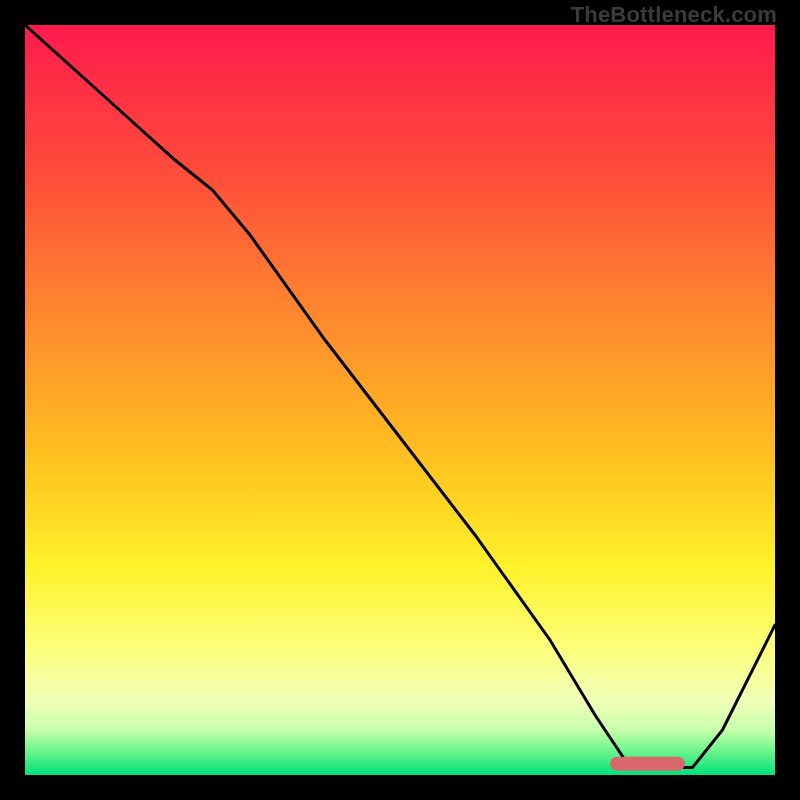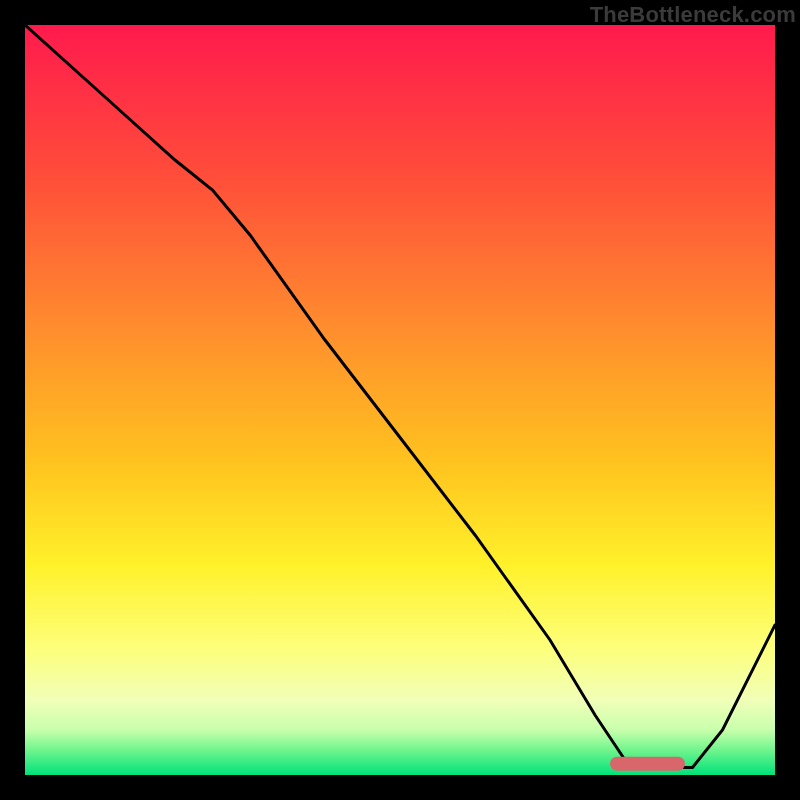--- a/index.html
+++ b/index.html
@@ -26,21 +26,21 @@
     overflow: hidden;
   }
   .plot-area svg {
     display: block;
     width: 100%;
     height: 100%;
   }
   .watermark {
     position: absolute;
     top: 2px;
-    right: 4px;
+    right: 23px;
     font-size: 22px;
     font-weight: 600;
     color: #3b3b3b;
     letter-spacing: 0.2px;
   }
 </style>
 </head>
 <body>
 
 <div class="frame">

